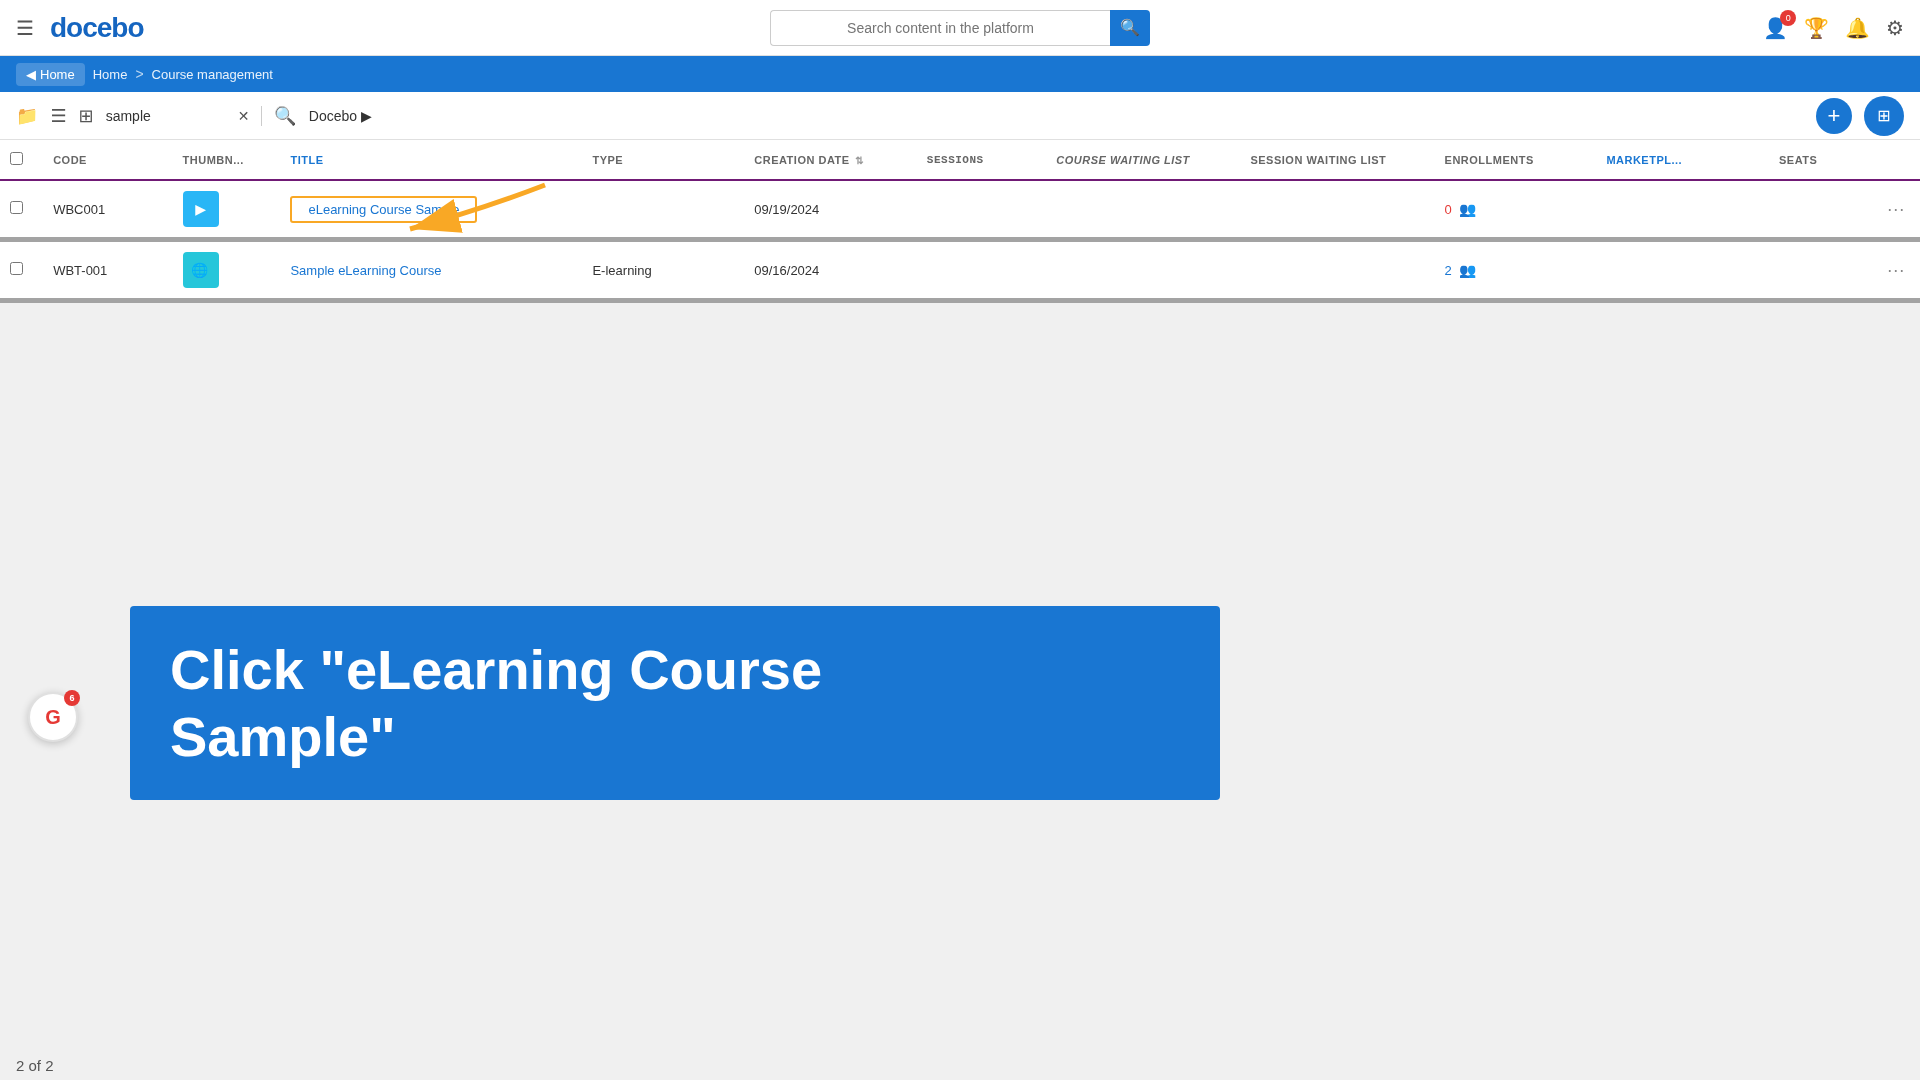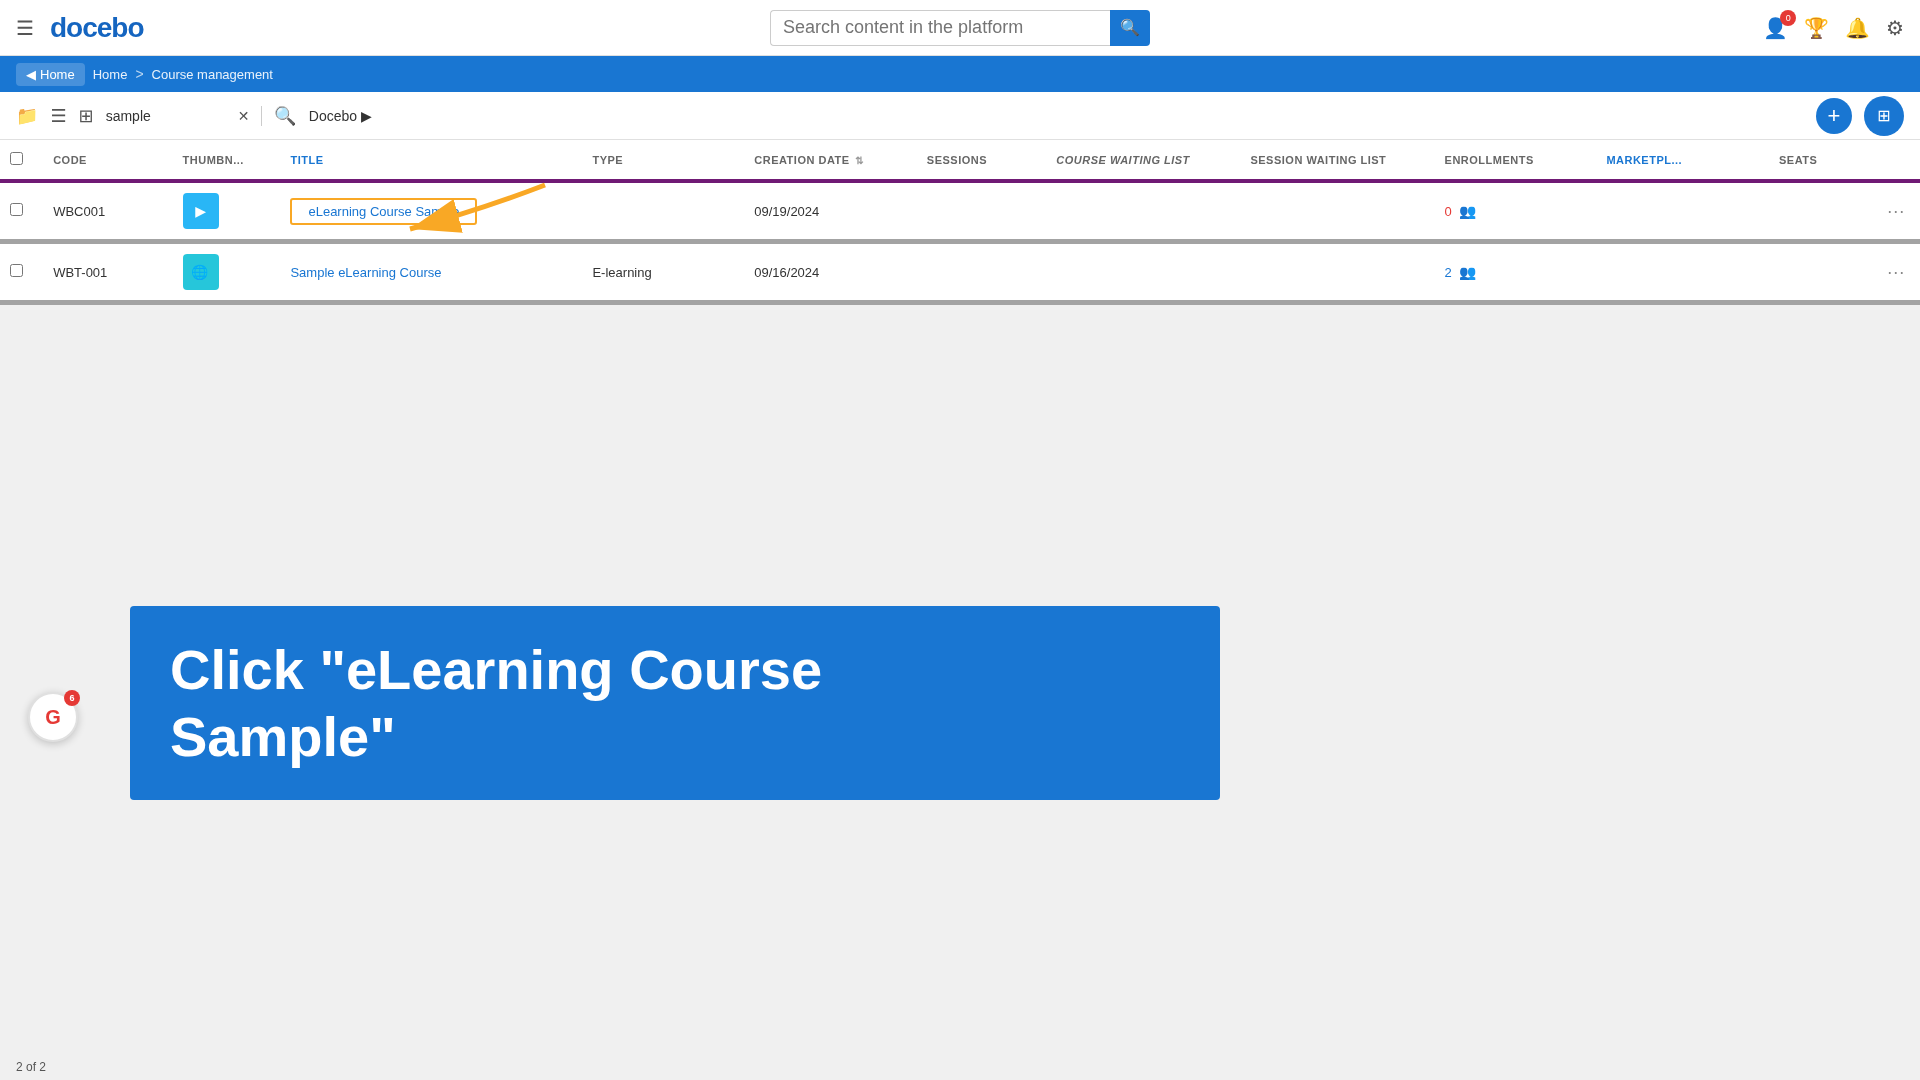--- a/index.html
+++ b/index.html
@@ -24,22 +24,23 @@
     }
     .logo-text {
       font-size: 28px; font-weight: 700; color: #1565c0; letter-spacing: -1px;
     }
     .search-container {
       display: flex; align-items: center;
       position: absolute; left: 50%; transform: translateX(-50%);
     }
     .search-input {
       width: 340px; height: 36px; border: 1px solid #ccc; border-right: none;
-      border-radius: 4px 0 0 4px; padding: 0 12px; font-size: 18px; color: #888;
+      border-radius: 4px 0 0 4px; padding: 0 12px; font-size: 14px; color: #888;
       outline: none;
+      text-align: center;
     }
     .search-btn {
       width: 40px; height: 36px; background: #1976d2; border: none;
       border-radius: 0 4px 4px 0; cursor: pointer; display: flex; align-items: center; justify-content: center;
     }
     .nav-right {
       display: flex; align-items: center; gap: 16px; margin-left: auto;
     }
     .nav-icon-btn {
       background: none; border: none; cursor: pointer;
@@ -93,33 +94,33 @@
     }
 
     
     .table-container {
       background: #f0f0f0; flex: 1;
     }
     table {
       width: 100%; border-collapse: collapse; background: #fff;
     }
     thead tr {
-      background: #fff; border-bottom: 4px solid #701a75;
+      background: #fff; border-bottom: 2px solid #701a75;
     }
     th {
       padding: 12px 10px; font-size: 11px; font-weight: 600; color: #666;
       text-align: left; white-space: nowrap; text-transform: uppercase; letter-spacing: 0.5px;
     }
     th.col-check { width: 40px; }
     th.col-code { width: 120px; }
     th.col-thumb { width: 100px; }
     th.col-title { width: 280px; color: #1976d2; }
     th.col-type { width: 150px; }
     th.col-date { width: 160px; }
-    th.col-sessions { width: 120px; }
+    th.col-sessions { width: 120px; font-family: Liberation Mono, monospace; }
     th.col-cwl { width: 180px; font-style: italic; }
     th.col-swl { width: 180px; }
     th.col-enroll { width: 150px; }
     th.col-market { width: 160px; color: #1976d2; }
     th.col-seats { width: 100px; }
     th.col-actions { width: 40px; }
 
     tbody tr {
       border-bottom: 5px solid #a3a3a3;
     }
@@ -168,21 +169,21 @@
     }
     .instruction-text {
       color: #fff;
       font-size: 56px;
       font-weight: 700;
       line-height: 1.2;
     }
 
     
     .pagination {
-      font-size: 12px; color: #555;
+      font-size: 15px; color: #555;
       padding: 6px 16px;
       background: #f0f0f0;
     }
 
     
     .grammarly-badge {
       position: absolute;
       bottom: 338px;
       left: 28px;
       width: 50px; height: 50px;

